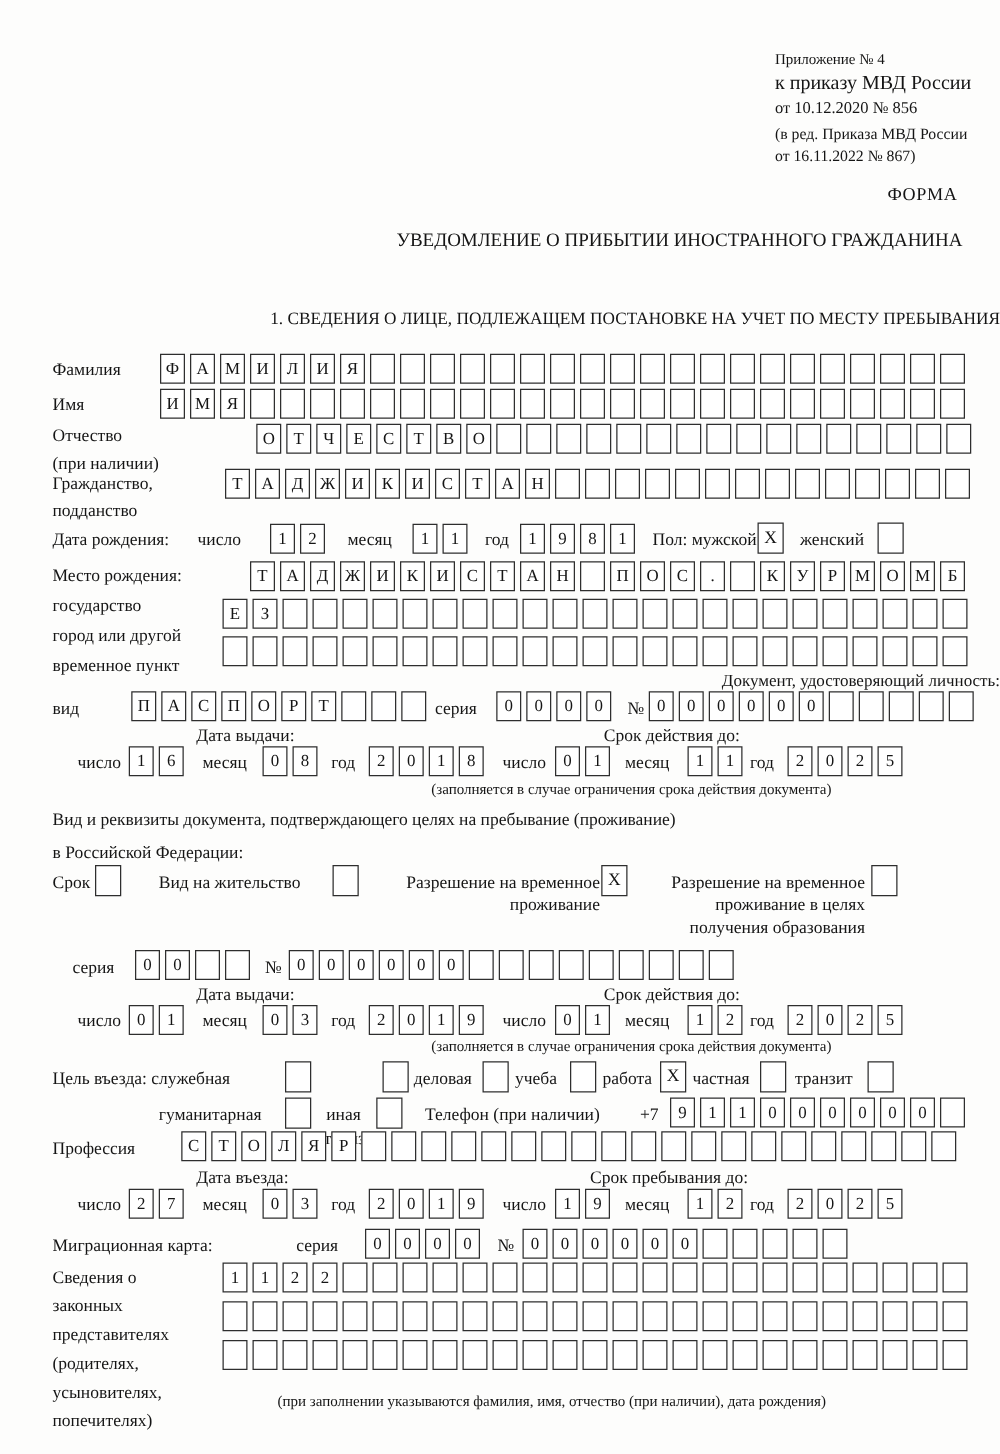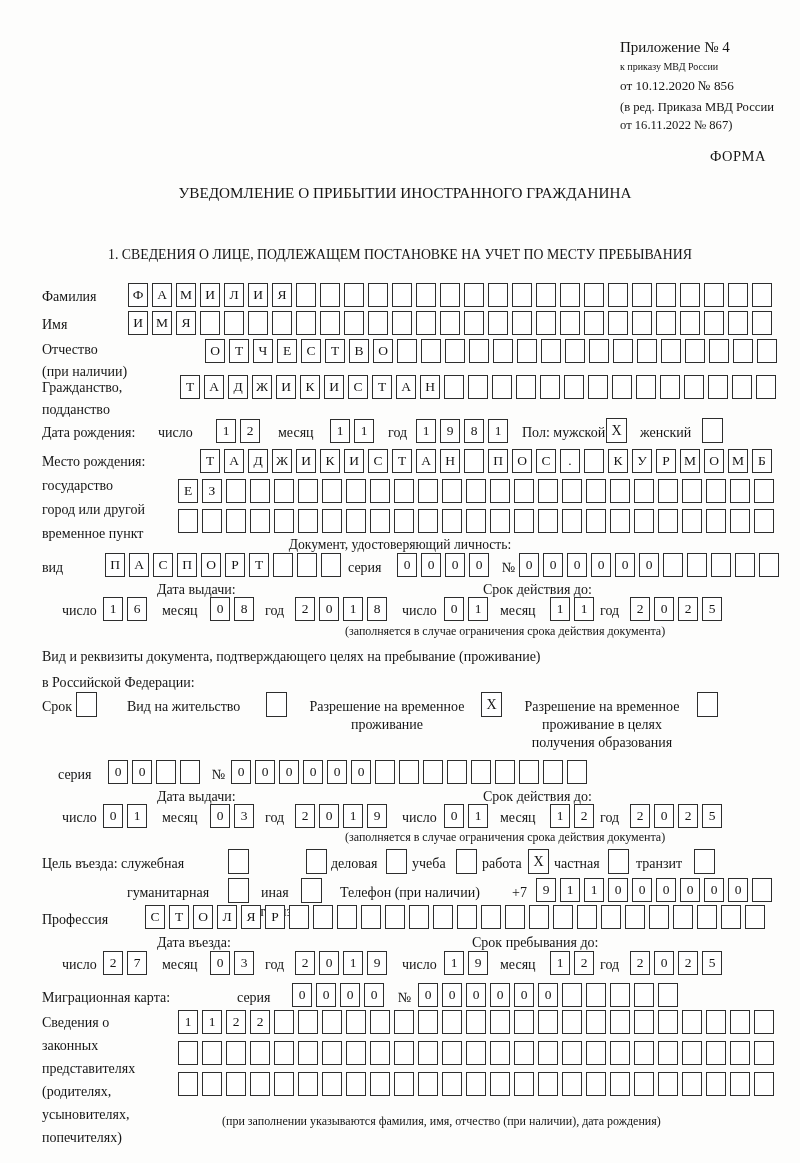--- a/index.html
+++ b/index.html
@@ -4,29 +4,29 @@
 <style>
   html,body{margin:0;padding:0;}
   body{width:800px;height:1163px;background:#fdfdfc;font-family:"Liberation Serif","DejaVu Serif",serif;color:#151515;position:relative;overflow:hidden;}
   .L{position:absolute;white-space:nowrap;font-size:14px;line-height:18px;}
   .B{font-weight:normal;}
   .C{position:absolute;display:flex;gap:4px;}
   .cell{flex:0 0 auto;width:20px;height:24px;box-sizing:border-box;border:1.6px solid #2e2e2e;display:flex;align-items:center;justify-content:center;font-size:13.5px;background:#fff;}
   .box{position:absolute;width:21px;height:25px;box-sizing:border-box;border:1.6px solid #2e2e2e;display:flex;align-items:center;justify-content:center;font-size:14px;background:#fff;}
   .note{font-size:12px;}
   .small{font-size:12.6px;}
-  .center{text-align:center;}
+  .center{text-align:right;}
   .uline{display:inline-block;width:56px;height:13px;border-bottom:2.4px solid #3a3a3a;margin-left:10px;}
 </style>
 </head>
 <body>
 
 <div class="L" style="left:620;left:620px;top:38px">
-  <div style="font-size:15px;line-height:19px">Приложение № 4</div>
-  <div style="font-size:10px;line-height:19px">к приказу МВД России</div>
+  <div style="font-size:12px;line-height:19px">Приложение № 4</div>
+  <div style="font-size:16px;line-height:19px">к приказу МВД России</div>
   <div style="font-size:13.2px;line-height:19px">от 10.12.2020 № 856</div>
   <div class="small" style="line-height:18px;margin-top:3px">(в ред. Приказа МВД России</div>
   <div class="small" style="line-height:18px">от 16.11.2022 № 867)</div>
 </div>
 <div class="L B" style="right:34px;top:147px;font-size:14.5px;letter-spacing:0.5px">ФОРМА</div>
 
 <div class="L B center" style="left:40px;top:181px;width:730px;font-size:15.2px;white-space:normal;line-height:24px">
   <div>УВЕДОМЛЕНИЕ О ПРИБЫТИИ ИНОСТРАННОГО ГРАЖДАНИНА</div>
 </div>
 

